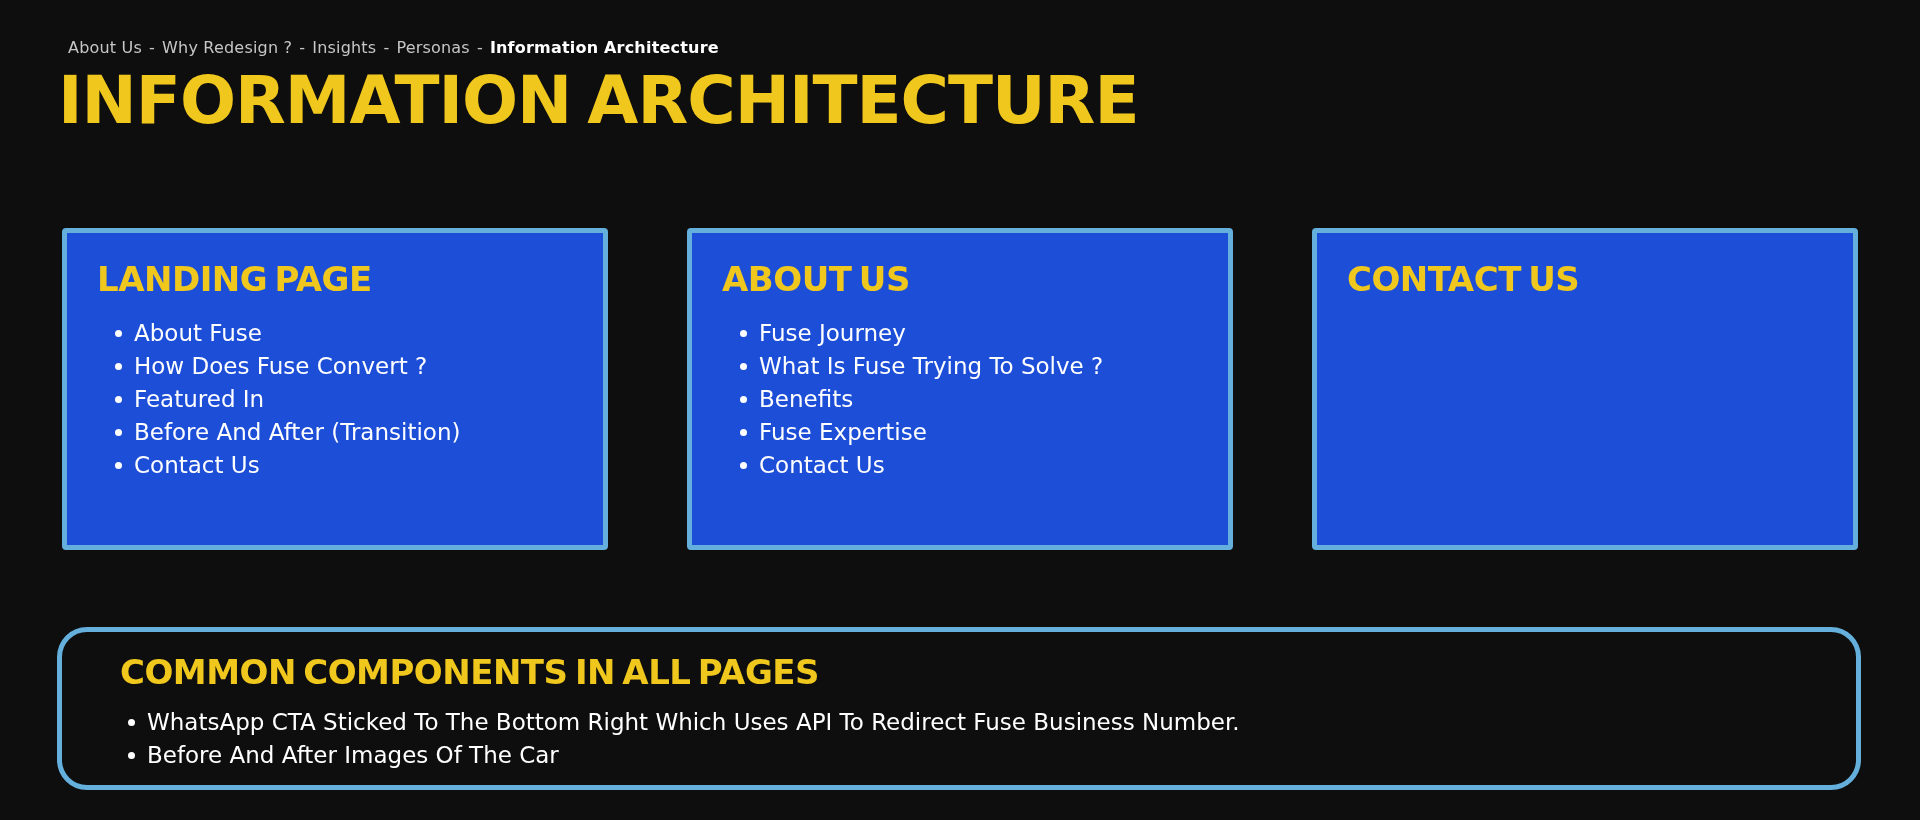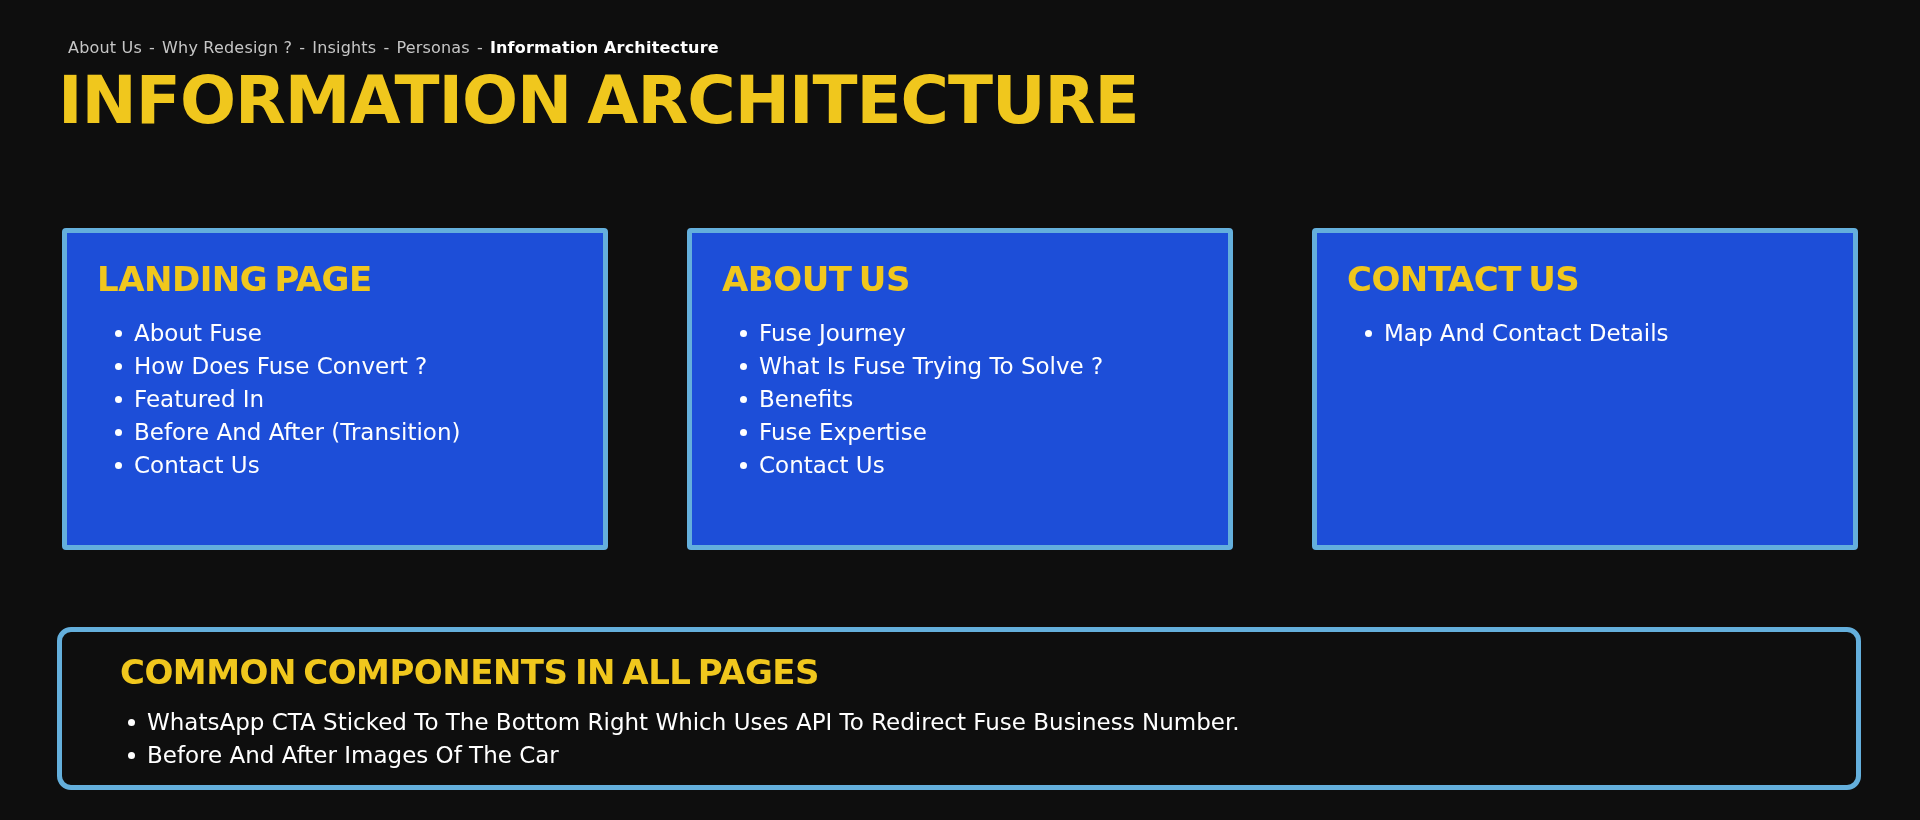--- a/index.html
+++ b/index.html
@@ -94,21 +94,21 @@
   }
 
   
   .wide-card {
     position: absolute;
     left: 57px;
     top: 627px;
     width: 1804px;
     height: 163px;
     border: 5px solid #64AFDC;
-    border-radius: 14px;
+    border-radius: 30px;
     padding: 20px 28px 0 58px;
     background: #0E0E0E;
   }
   .wide-card ul { margin: 14px 0 8px 8px; }
 </style>
 </head>
 <body>
 
 <div class="page">
 
@@ -133,21 +133,20 @@
           <li>Fuse Journey</li>
           <li>What Is Fuse Trying To Solve ?</li>
           <li>Benefits</li>
           <li>Fuse Expertise</li>
           <li>Contact Us</li>
         </ul>
     </div>
     <div class="card">
       <h2>CONTACT US</h2>
       <ul>
-          <li>Map And Contact Details</li>
         </ul>
     </div>
   </div>
 
   <div class="wide-card">
     <h2>COMMON COMPONENTS IN ALL PAGES</h2>
     <ul>
         <li>WhatsApp CTA Sticked To The Bottom Right Which Uses API To Redirect Fuse Business Number.</li>
         <li>Before And After Images Of The Car</li>
       </ul>

